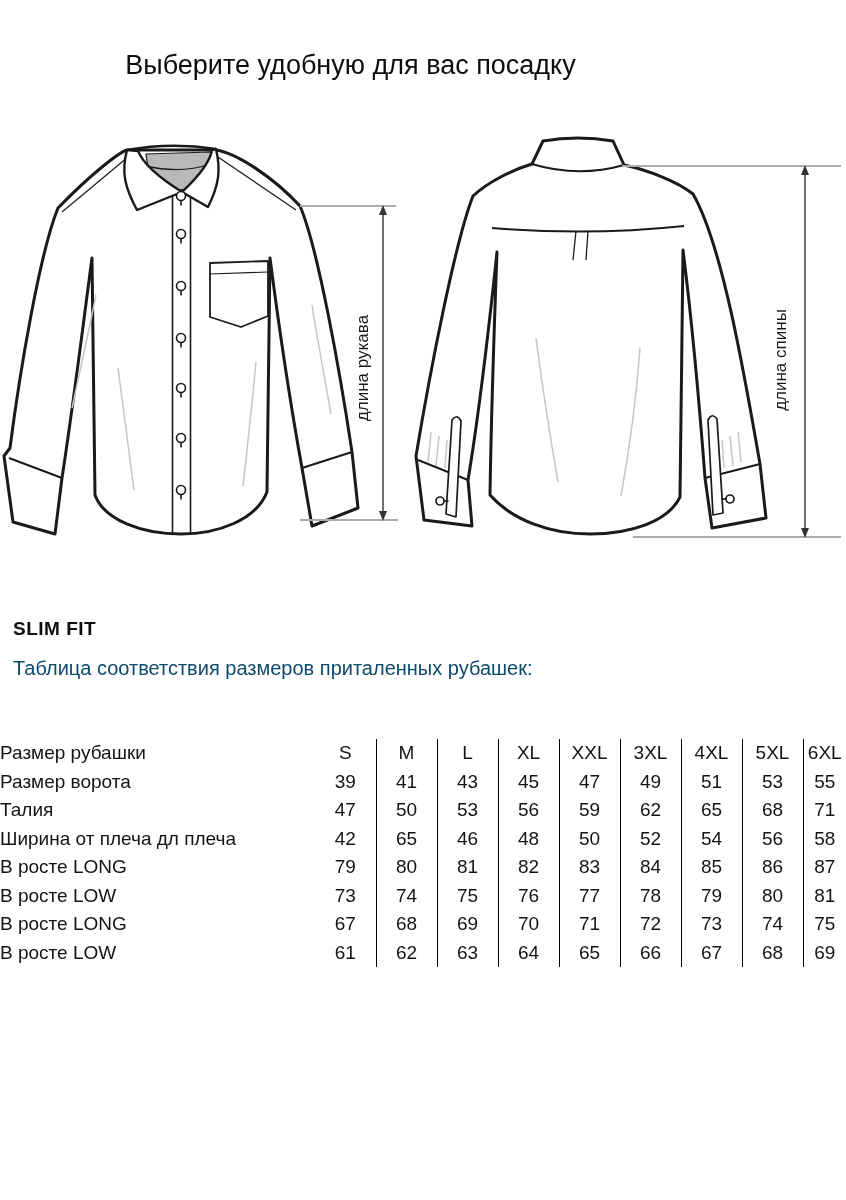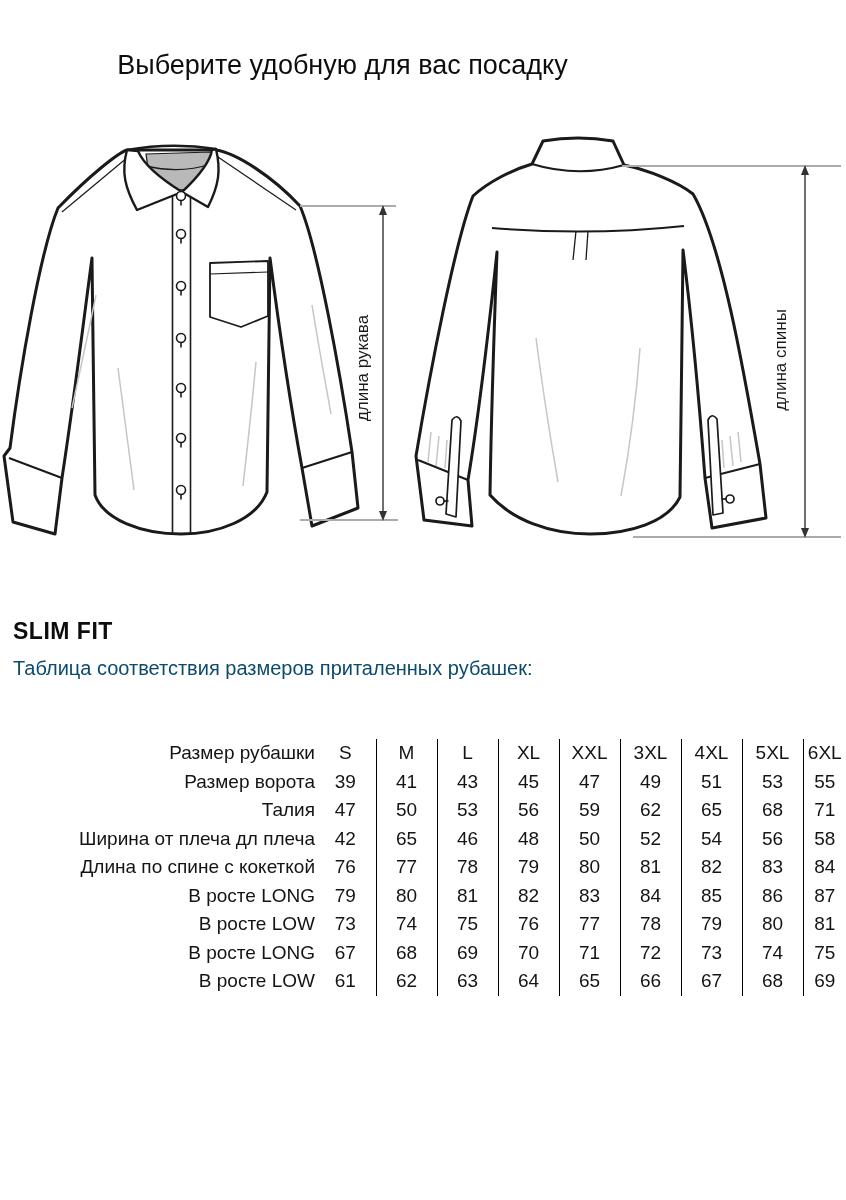--- a/index.html
+++ b/index.html
@@ -5,43 +5,43 @@
   html,body { margin:0; padding:0; }
   body {
     width:846px; height:1200px;
     background:#ffffff;
     font-family:"Liberation Sans", sans-serif;
     color:#111;
     position:relative;
     overflow:hidden;
   }
   .title {
-    position:absolute; top:50px; left:0; width:685px;
+    position:absolute; top:50px; left:8px; width:685px;
     text-align:center;
     font-size:27px; color:#0d0d0d;
   }
   .diagram-wrap { position:absolute; top:130px; left:0; width:846px; height:450px; }
   .svg-front { position:absolute; left:0; top:0; }
   .svg-back  { position:absolute; left:400px; top:0; }
   .fit-heading {
     position:absolute; left:13px; top:618px;
-    font-size:23px; font-weight:bold; letter-spacing:0.5px; color:#0d0d0d;
+    font-size:19px; font-weight:bold; letter-spacing:0.5px; color:#0d0d0d;
   }
   .fit-subtitle {
     position:absolute; left:13px; top:657px;
     font-size:20px; color:#0c4a6e;
   }
   table.size-table {
     position:absolute; left:0; top:739px; width:846px;
     border-collapse:collapse; table-layout:fixed;
     font-size:19px; color:#141414;
   }
   table.size-table tr { height:28.5px; }
   table.size-table td { padding:0; vertical-align:middle; white-space:nowrap; overflow:hidden; }
-  td.lbl { text-align:right; padding-left:13px; }
+  td.lbl { text-align:left; padding-left:13px; }
   td.val { text-align:center; }
   td.bord { border-left:1px solid #000; }
   svg text.dim-label { font-family:"Liberation Sans", sans-serif; font-size:17px; fill:#1a1a1a; }
 </style>
 </head>
 <body>
 
 <div class="title">Выберите удобную для вас посадку</div>
 
 <div class="diagram-wrap">
@@ -226,32 +226,20 @@
         <td class="val bord">65</td>
         <td class="val bord">46</td>
         <td class="val bord">48</td>
         <td class="val bord">50</td>
         <td class="val bord">52</td>
         <td class="val bord">54</td>
         <td class="val bord">56</td>
         <td class="val bord">58</td>
       </tr>
       <tr>
-        <td class="lbl">Длина по спине с кокеткой</td>
-        <td class="val">76</td>
-        <td class="val bord">77</td>
-        <td class="val bord">78</td>
-        <td class="val bord">79</td>
-        <td class="val bord">80</td>
-        <td class="val bord">81</td>
-        <td class="val bord">82</td>
-        <td class="val bord">83</td>
-        <td class="val bord">84</td>
-      </tr>
-      <tr>
         <td class="lbl">В росте LONG</td>
         <td class="val">79</td>
         <td class="val bord">80</td>
         <td class="val bord">81</td>
         <td class="val bord">82</td>
         <td class="val bord">83</td>
         <td class="val bord">84</td>
         <td class="val bord">85</td>
         <td class="val bord">86</td>
         <td class="val bord">87</td>

